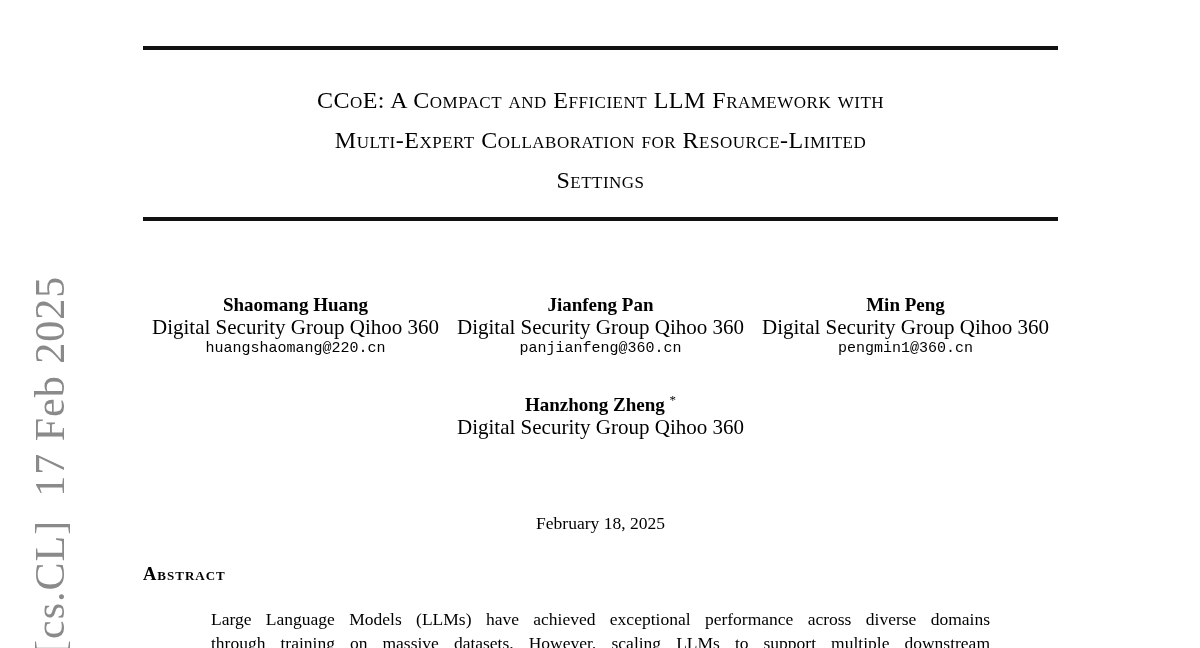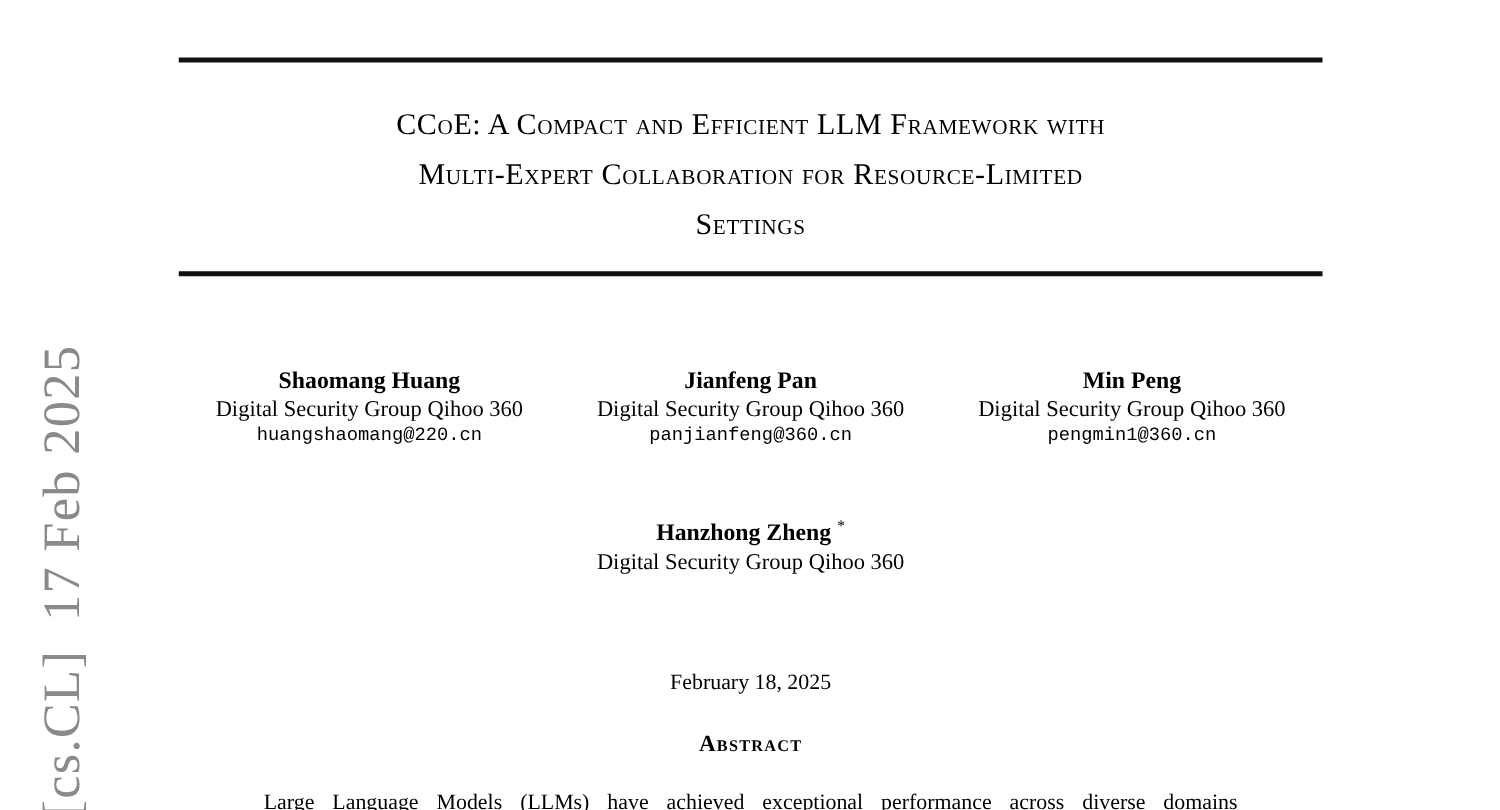--- a/index.html
+++ b/index.html
@@ -50,51 +50,50 @@
   }
   .authors-row1 {
     margin-top: 73px;
     display: flex;
   }
   .author {
     flex: 1 1 0;
     text-align: center;
   }
   .authors-row2 {
-    margin-top: 50px;
+    margin-top: 29px;
     text-align: center;
   }
   .author-name {
     font-weight: bold;
     font-size: 19px;
     line-height: 22px;
   }
   .author-note {
     font-size: 13px;
     vertical-align: super;
     font-weight: normal;
   }
   .author-affil {
-    font-size: 18px;
+    font-size: 21px;
     line-height: 22px;
   }
   .author-email {
     font-family: "Liberation Mono", monospace;
     font-size: 15px;
     line-height: 22px;
   }
   .date {
     margin-top: 74px;
     text-align: center;
     font-size: 17.5px;
     line-height: 22px;
   }
   .abstract-heading {
     margin-top: 29px;
-    text-align: center;
     font-weight: bold;
     font-variant: small-caps;
     font-size: 18.5px;
     line-height: 22px;
     letter-spacing: 1px;
   }
   .abstract-body {
     margin: 22px 68px 0 68px;
     font-size: 17.5px;
   }

